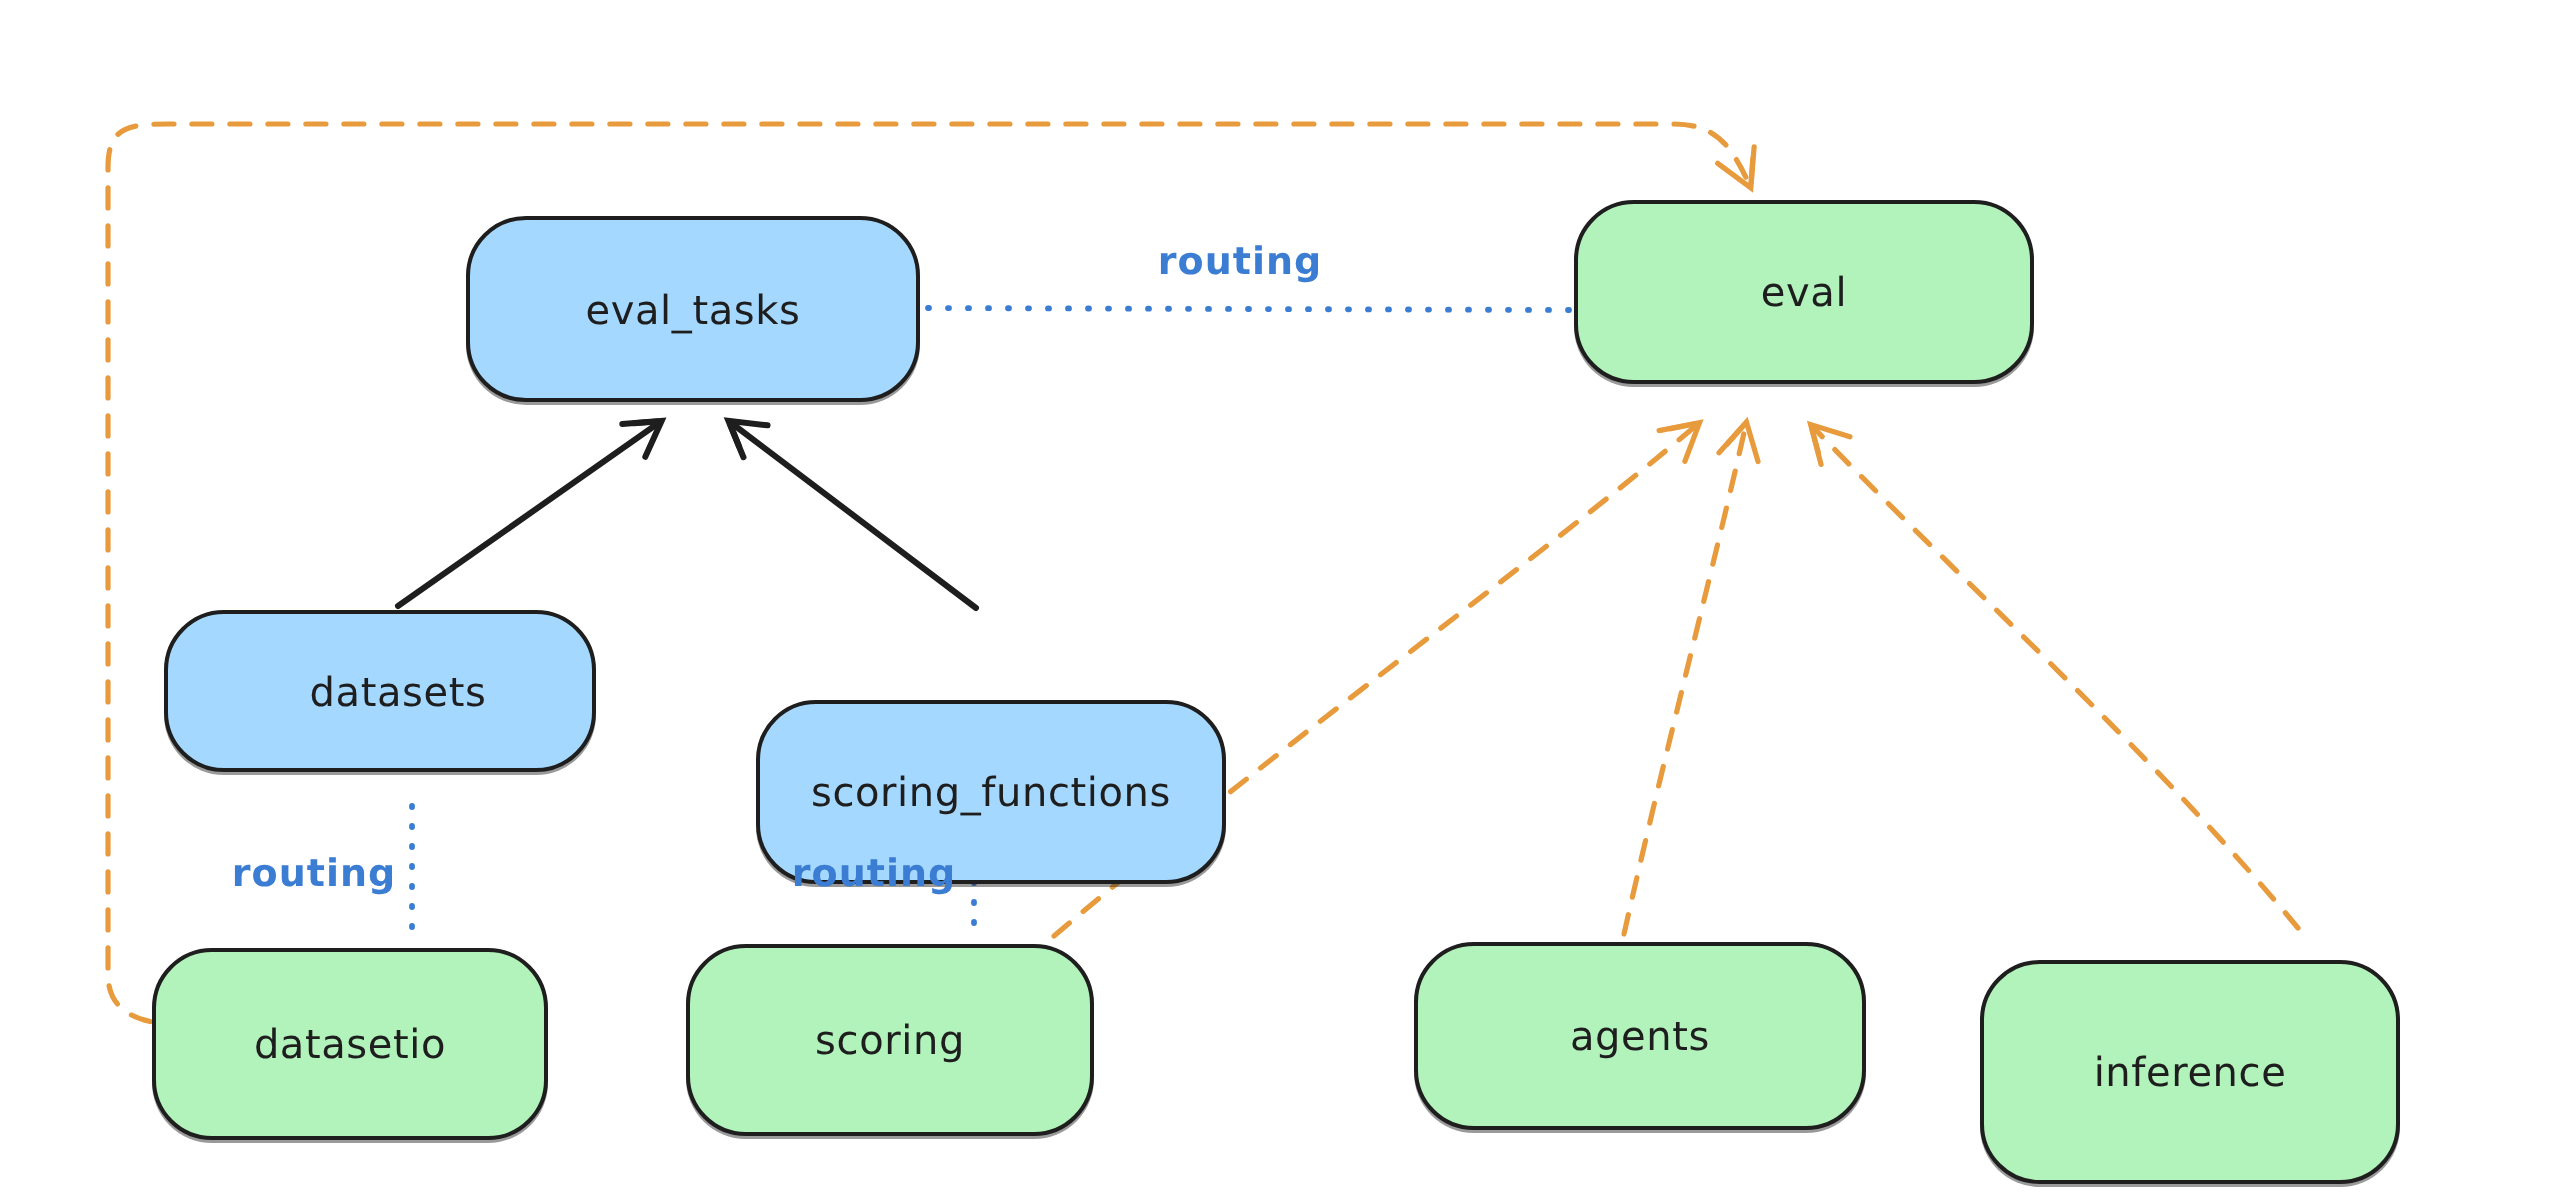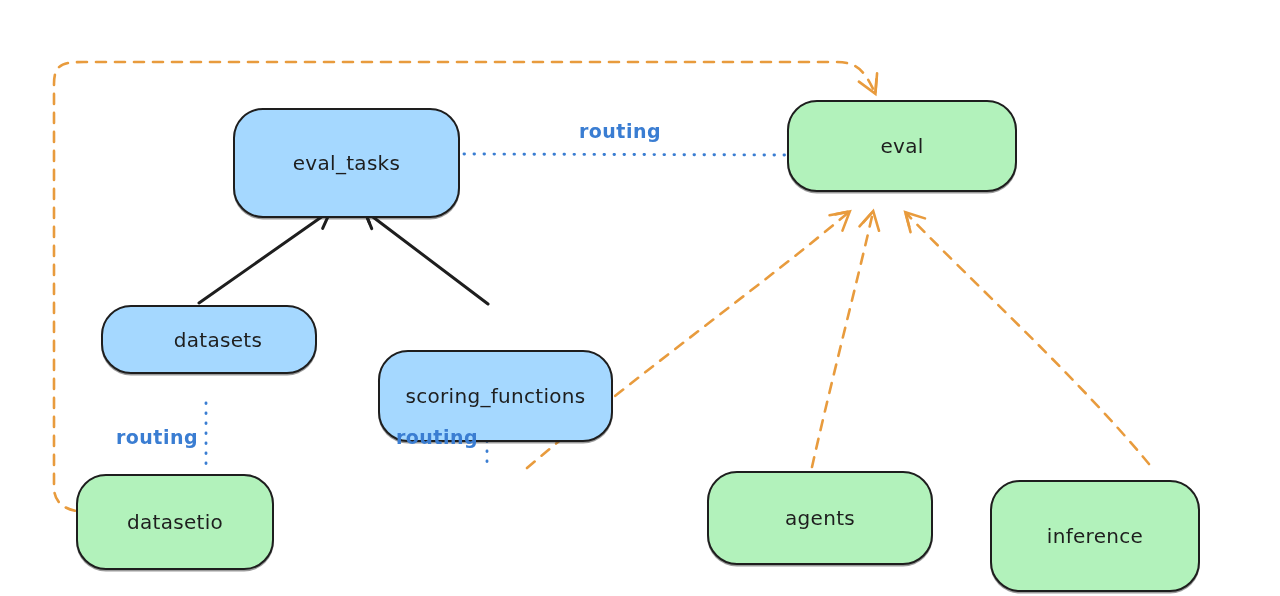--- a/index.html
+++ b/index.html
@@ -96,40 +96,43 @@
     <path class="edge-dotted-blue" d="M 464 154 L 785 155"></path>
     <path class="edge-dotted-blue" d="M 206 403 L 206 471"></path>
     <path class="edge-dotted-blue" d="M 487 401 L 487 468"></path>
 
     <path class="edge-dashed-orange" d="M 94 513 C 72 512 54 508 54 487 L 54 84 C 54 64 63 62 84 62 L 836 62 C 857 62 865 71 875 93" marker-end="url(#arrow-orange)"></path>
     <path class="edge-dashed-orange" d="M 527 468 C 640 372 760 287 849 212" marker-end="url(#arrow-orange)"></path>
     <path class="edge-dashed-orange" d="M 812 467 C 832 378 857 283 873 212" marker-end="url(#arrow-orange)"></path>
     <path class="edge-dashed-orange" d="M 1149 464 C 1078 378 972 282 906 213" marker-end="url(#arrow-orange)"></path>
   </svg>
 
-  <div class="node blue" style="left:233px; top:108px; width:227px; height:110px;">
+  <div class="node blue" style="left:233px; top:108px; width:227px; height:93px;">
     <span class="node-label">eval_tasks</span>
   </div>
 
   <div class="node green" style="left:787px; top:100px; width:230px; height:92px;">
     <span class="node-label">eval</span>
   </div>
 
-  <div class="node blue" style="left:101px; top:305px; width:216px; height:69px;padding-left:18px;">
+  <div class="node blue" style="left:82px; top:305px; width:216px; height:81px;padding-left:18px;">
     <span class="node-label">datasets</span>
   </div>
 
   <div class="node blue" style="left:378px; top:306px; width:235px; height:92px;margin-top:44px;">
     <span class="node-label">scoring_functions</span>
   </div>
 
   <div class="node green" style="left:76px; top:474px; width:198px; height:96px;">
     <span class="node-label">datasetio</span>
   </div>
 
+  <div class="node green" style="left:343px; top:472px; width:204px; height:96px;">
+    <span class="node-label">scoring</span>
+  </div>
 
   <div class="node green" style="left:707px; top:471px; width:226px; height:94px;">
     <span class="node-label">agents</span>
   </div>
 
   <div class="node green" style="left:990px; top:480px; width:210px; height:112px;">
     <span class="node-label">inference</span>
   </div>
 
   <div class="edge-label" style="left:620px; top:131px;">routing</div>

